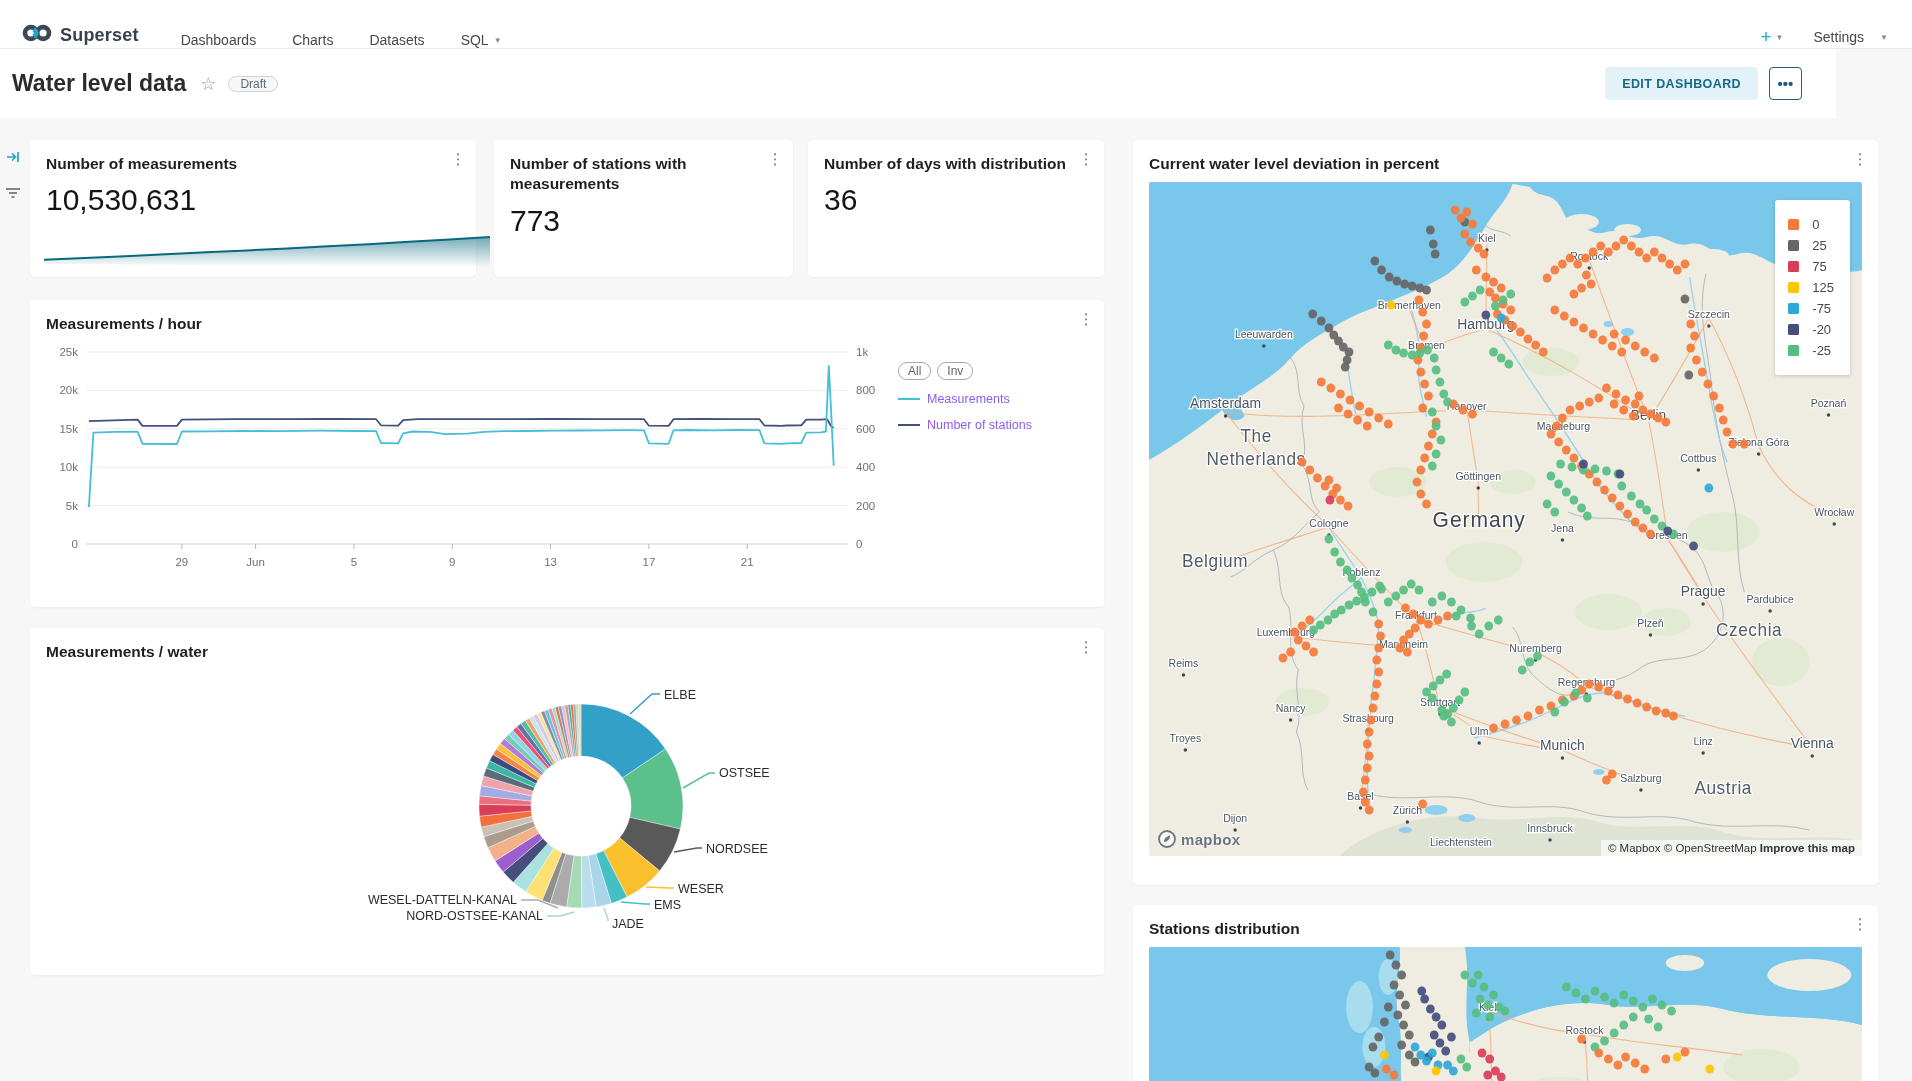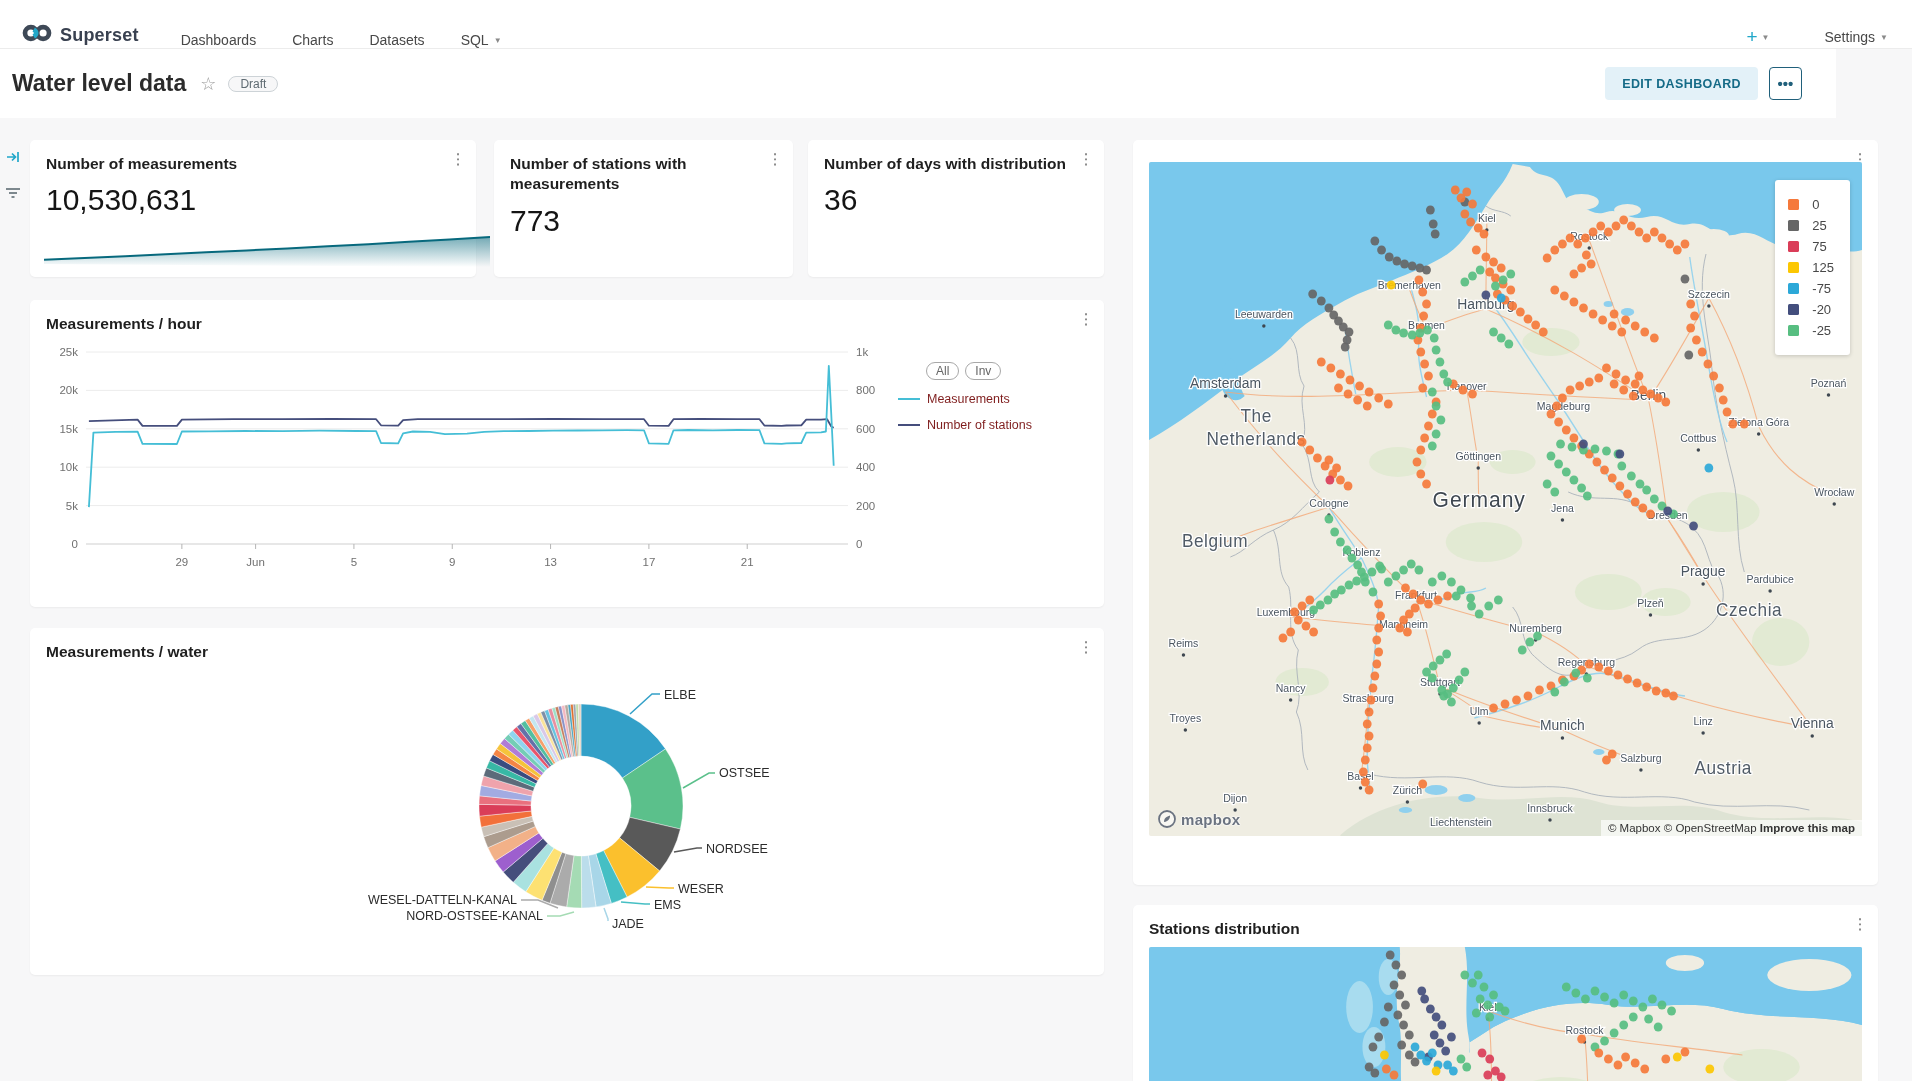--- a/index.html
+++ b/index.html
@@ -8,21 +8,21 @@
   
   .navbar { position:absolute; left:0; top:0; width:1912px; height:49px; background:#fff;
     border-bottom:1px solid #ECECEC; display:flex; align-items:flex-end; z-index:30; }
   .brand { display:flex; align-items:center; gap:8px; margin-left:22px; }
   .brand-name { font-size:18px; font-weight:700; color:#394150; letter-spacing:.2px; }
   .nav-items { display:flex; gap:36px; margin-left:42px; }
   .nav-item { font-size:14px; color:#484848; cursor:pointer; display:flex; align-items:center; gap:5px;}
   .caret { font-size:8px; color:#8a8a8a; }
   .nav-right { margin-left:auto; margin-right:24px; display:flex; align-items:center; gap:30px; }
   .plus { color:#20A7C9; font-size:19px; font-weight:400; display:flex; align-items:center; gap:4px;}
-  .settings { font-size:14px; color:#484848; display:flex; align-items:center; gap:5px;margin-left:25px; }
+  .settings { font-size:14px; color:#484848; display:flex; align-items:center; gap:16px; }
   
   .dash-header { position:absolute; left:0; top:49px; width:1836px; height:69px; background:#fff; }
   .dash-title-row { display:flex; align-items:center; height:100%; padding-left:12px; }
   .dash-title { font-size:23px; font-weight:700; color:#2b2b2b; }
   .fav-star { color:#9b9b9b; font-size:18px; margin-left:14px; cursor:pointer; }
   .draft-pill { margin-left:12px; font-size:12px; color:#5f6b72; background:#F7F7F8;
     border:1px solid #CDD3D7; border-radius:11px; padding:0 11px; }
   .edit-btn { position:absolute; right:78px; top:18px; height:33px; background:#E3F1F8;
     color:#156B87; font-size:12.5px; font-weight:700; letter-spacing:.4px; border:none;
     border-radius:4px; padding:0 17px; cursor:pointer; font-family:inherit; }
@@ -36,24 +36,24 @@
   .card { position:absolute; background:#fff; border-radius:5px; box-shadow:0 1px 2px rgba(0,0,0,.05); }
   .card-title { font-size:15.5px; font-weight:700; color:#1f1f1f; line-height:1.32; }
   .card-head { padding:14px 38px 0 16px; position:relative; }
   .kebab { position:absolute; right:6px; top:10px; color:#6f6f6f; font-size:15px; width:24px;
     height:24px; text-align:center; cursor:pointer; letter-spacing:0; }
   .kpi-value { font-size:30px; color:#141414; margin-top:9px; }
   #kpi1-spark { position:absolute; left:14px; right:14px; bottom:10px; height:40px; }
   
   .hour-body { display:flex; padding:4px 8px 0 8px; }
   .hour-legend { width:182px; padding-top:24px; }
-  .pill-row { display:flex; gap:6px; justify-content:flex-start; margin-left:28px; }
+  .pill-row { display:flex; gap:6px; justify-content:flex-start; }
   .lg-pill { font-size:12px; color:#666; border:1px solid #A8A8A8; border-radius:10px;
     padding:1px 9px; cursor:pointer; }
-  .lg-item { display:flex; align-items:center; gap:7px; margin-top:12px; font-size:12.5px; color:#7f1d1d; cursor:pointer;}
+  .lg-item { display:flex; align-items:center; gap:7px; margin-top:12px; font-size:12.5px; color:#8b5cf6; cursor:pointer;}
   .lg-line { width:22px; height:0; border-top:2px solid; }
   
   .map-wrap { position:relative; margin:8px 16px 0 16px; overflow:hidden; border-radius:2px; }
   .map-legend { position:absolute; right:12px; top:18px; background:#fff; border-radius:3px;
     box-shadow:0 1px 4px rgba(0,0,0,.18); padding:11px 16px 11px 13px; z-index:5; }
   .ml-row { display:flex; align-items:center; gap:13px; margin:6px 0; }
   .ml-swatch { width:11px; height:11px; border-radius:1.5px; }
   .ml-label { font-size:13px; color:#484848; }
   .attribution { position:absolute; right:0; bottom:0; background:rgba(255,255,255,.68);
     font-size:11.5px; color:#333; padding:2px 7px; z-index:6; }
@@ -302,20 +302,21 @@
       <text x="566" y="262" text-anchor="start" class="donut-label">JADE</text>
       <polyline points="528,246 514,250 501,250" fill="none" stroke="#A5DBB4" stroke-width="1.5"></polyline>
       <text x="497" y="254" text-anchor="end" class="donut-label">NORD-OSTSEE-KANAL</text>
       <polyline points="512,242 492,234 475,234" fill="none" stroke="#ABABAB" stroke-width="1.5"></polyline>
       <text x="471" y="238" text-anchor="end" class="donut-label">WESEL-DATTELN-KANAL</text>
     </svg>
 </div>
 
 <div class="card" style="left:1133px; top:140px; width:745px; height:745px;">
   <div class="card-head">
+    <div class="card-title">Current water level deviation in percent</div>
     <span class="kebab">⋮</span>
   </div>
   <div class="map-wrap" style="height:674px;">
     <svg id="dev-map-svg" width="713" height="674" viewBox="0 0 745 674" preserveAspectRatio="none">
         <rect x="0" y="0" width="745" height="674" fill="#EFEDE2"></rect>
         <path d="M0,0 H745 V88 C720,95 700,75 678,82 C650,92 640,65 615,72 C590,79 585,58 565,62 C545,66 540,50 520,55 C500,60 492,45 478,50 C460,56 450,38 438,40 L430,25 C420,8 408,18 398,5 L380,2 C372,22 360,30 352,44 C340,62 330,80 312,92 C295,103 270,112 255,118 C235,126 215,132 198,142 C180,152 160,162 148,176 C130,196 108,205 88,220 C60,240 30,262 0,278 Z" fill="#79C8EC"></path>
         <path d="M86,196 C96,206 92,222 100,234 C92,242 80,238 76,226 C72,212 78,202 86,196 Z" fill="#79C8EC"></path>
         <ellipse cx="452" cy="40" rx="18" ry="8" fill="#EFEDE2"></ellipse>
         <ellipse cx="500" cy="48" rx="14" ry="6" fill="#EFEDE2"></ellipse>
         <ellipse cx="590" cy="74" rx="16" ry="7" fill="#EFEDE2"></ellipse>

